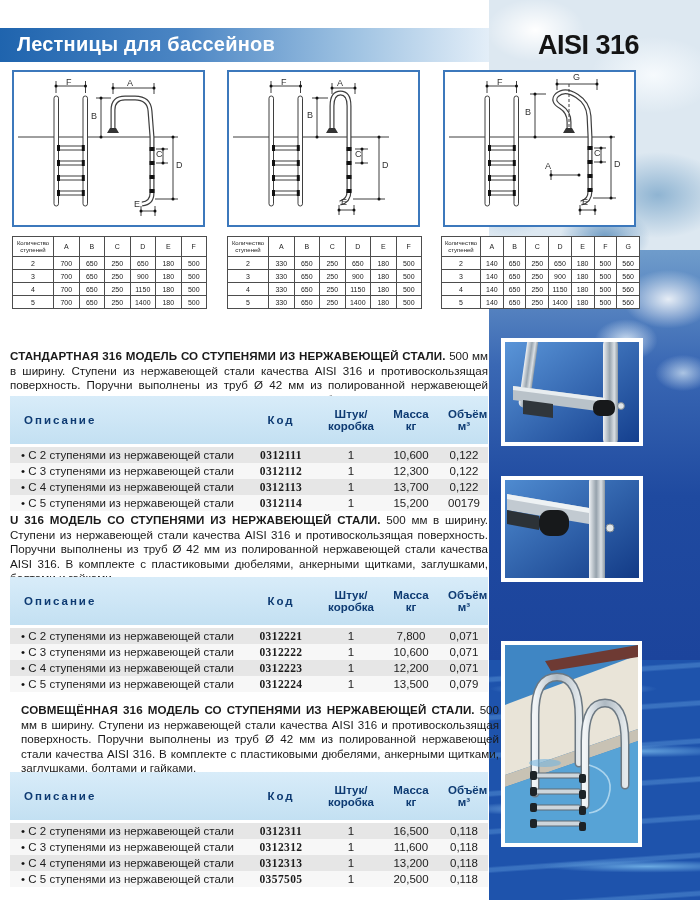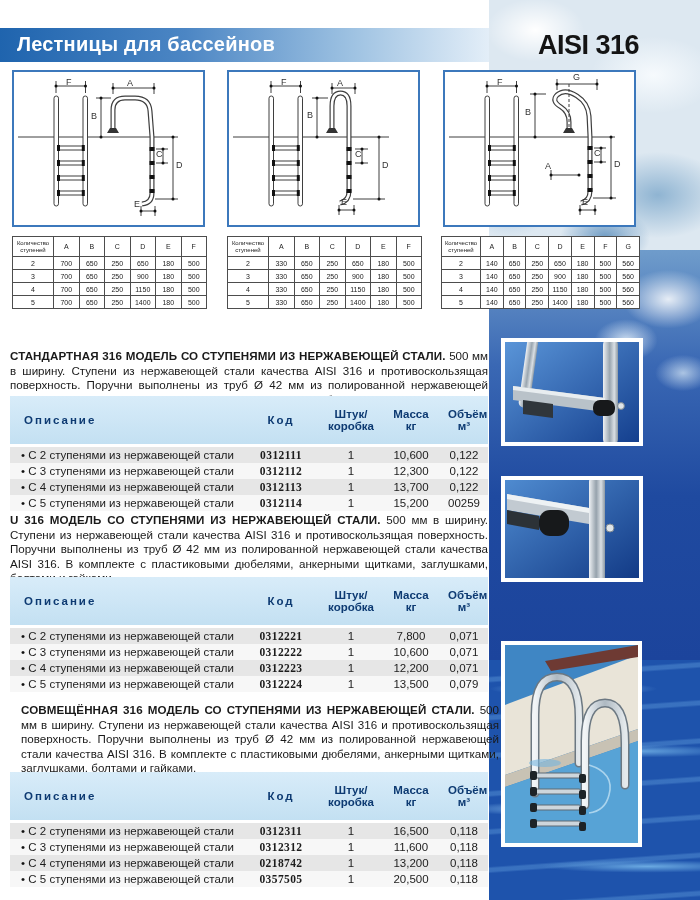--- a/index.html
+++ b/index.html
@@ -506,21 +506,21 @@
             <td class="td-code">0312113</td>
             <td>1</td>
             <td>13,700</td>
             <td>0,122</td>
           </tr>
         <tr>
             <td class="td-desc">С 5 ступенями из нержавеющей стали</td>
             <td class="td-code">0312114</td>
             <td>1</td>
             <td>15,200</td>
-            <td>00259</td>
+            <td>00179</td>
           </tr>
       </tbody>
     </table>
   </div>
 
   <p class="para" style="top:513px;"><b>U 316 МОДЕЛЬ СО СТУПЕНЯМИ ИЗ НЕРЖАВЕЮЩЕЙ СТАЛИ.</b> <span>500 мм в ширину. Ступени из нержавеющей стали качества AISI 316 и противоскользящая поверхность. Поручни выполнены из труб Ø 42 мм из полированной нержавеющей стали качества AISI 316. В комплекте с пластиковыми дюбелями, анкерными щитками, заглушками, болтами и гайками.</span></p>
 
   <div class="ptwrap" style="top:577px;">
     <table class="ptable">
       <colgroup>
@@ -602,21 +602,21 @@
           </tr>
         <tr>
             <td class="td-desc">С 3 ступенями из нержавеющей стали</td>
             <td class="td-code">0312312</td>
             <td>1</td>
             <td>11,600</td>
             <td>0,118</td>
           </tr>
         <tr>
             <td class="td-desc">С 4 ступенями из нержавеющей стали</td>
-            <td class="td-code">0218742</td>
+            <td class="td-code">0312313</td>
             <td>1</td>
             <td>13,200</td>
             <td>0,118</td>
           </tr>
         <tr>
             <td class="td-desc">С 5 ступенями из нержавеющей стали</td>
             <td class="td-code">0357505</td>
             <td>1</td>
             <td>20,500</td>
             <td>0,118</td>

